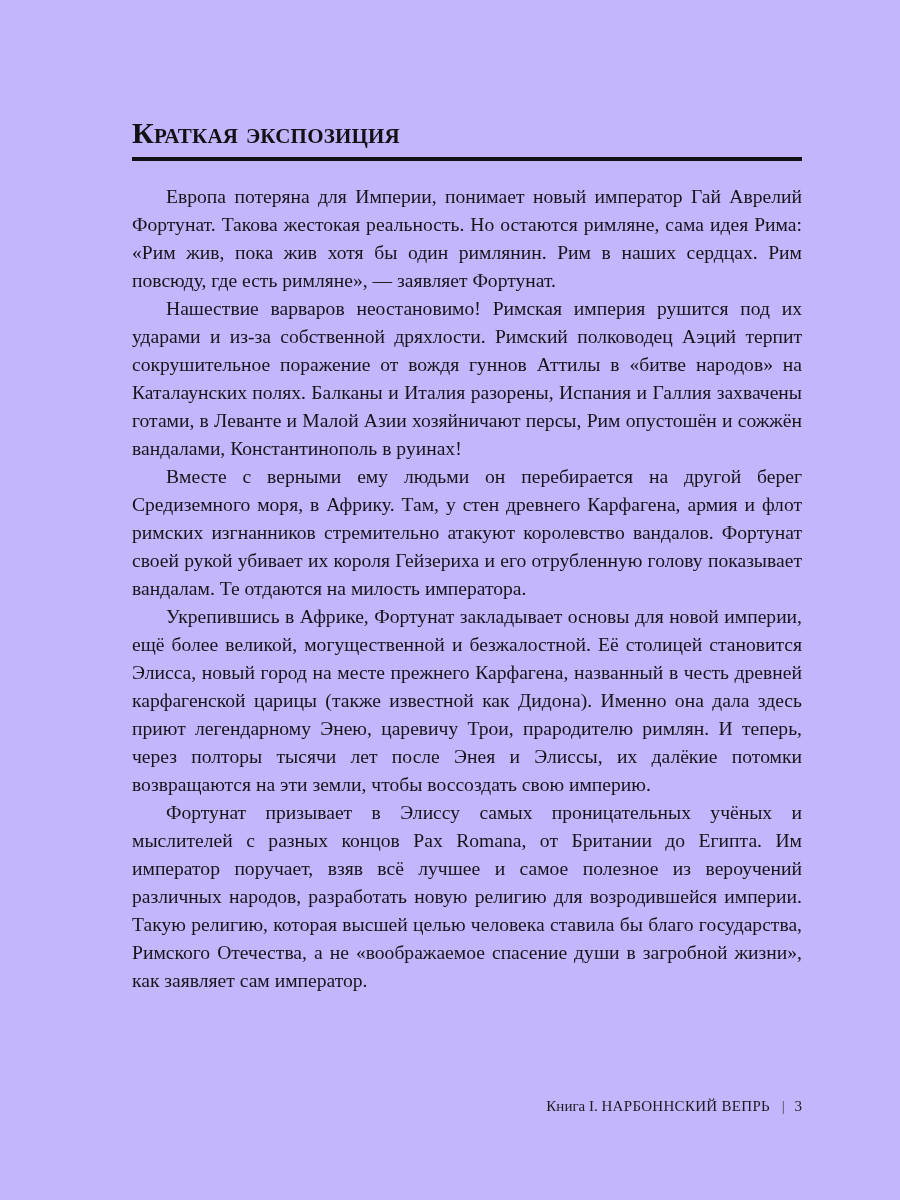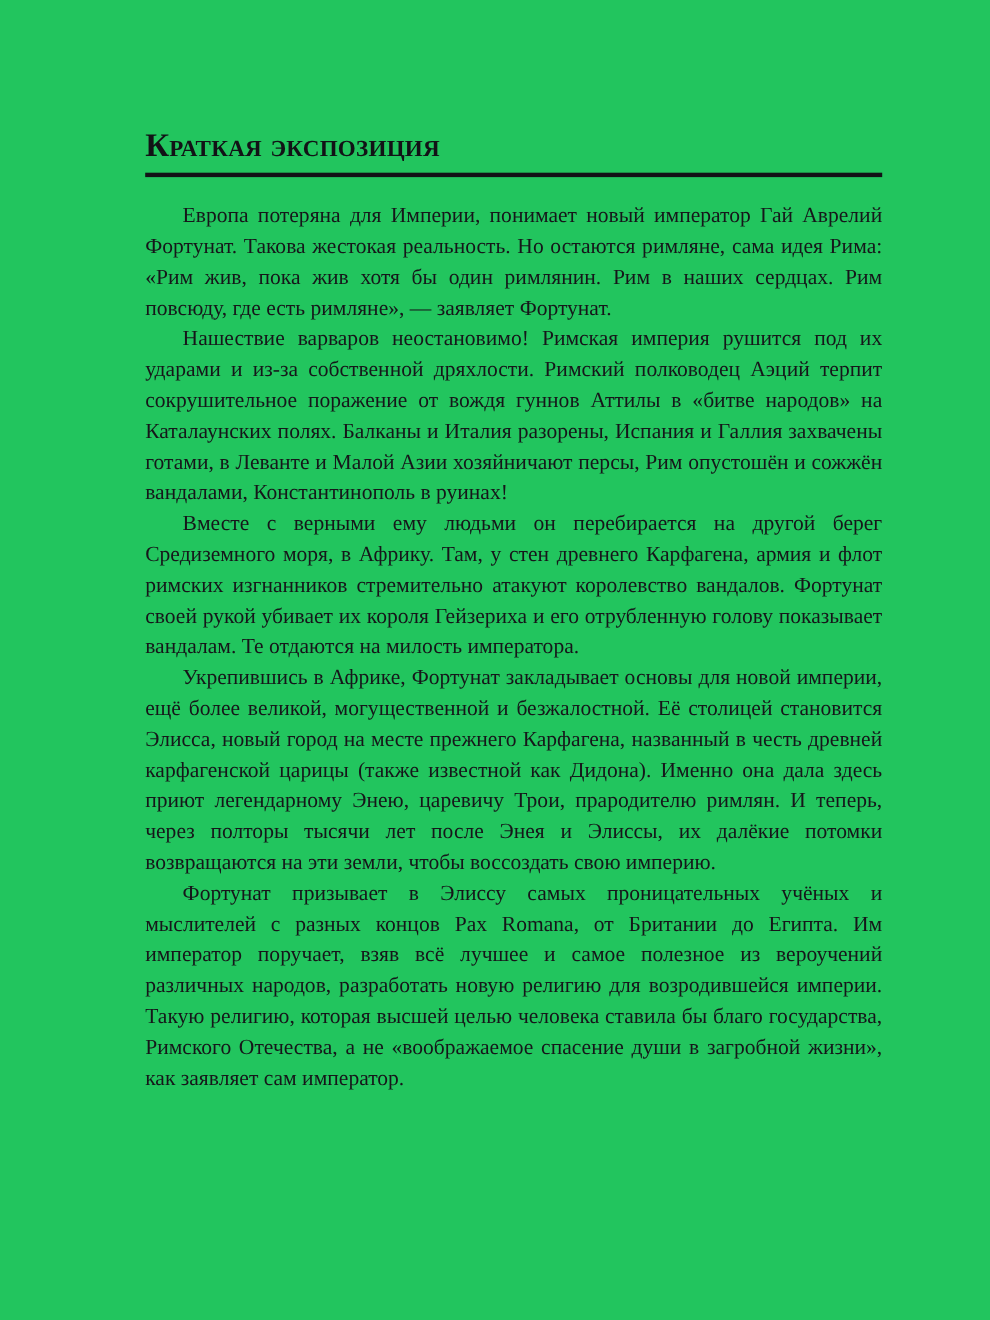--- a/index.html
+++ b/index.html
@@ -6,21 +6,21 @@
   html, body {
     margin: 0;
     padding: 0;
     background: #ffffff;
   }
   .page {
     position: relative;
     width: 900px;
     height: 1200px;
     margin: 0 auto;
-    background: #22c55e;
+    background: #c4b5fd;
     overflow: hidden;
     font-family: "Liberation Serif", "DejaVu Serif", serif;
     color: #16161a;
     box-sizing: border-box;
   }
   .content {
     position: absolute;
     left: 132px;
     top: 118px;
     width: 670px;
@@ -99,14 +99,20 @@
     <div class="body-text">
       <p>Европа потеряна для Империи, понимает новый император Гай Аврелий Фортунат. Такова жестокая реальность. Но остаются римляне, сама идея Рима: «Рим жив, пока жив хотя бы один римлянин. Рим в наших сердцах. Рим повсюду, где есть римляне», — заявляет Фортунат.</p>
       <p>Нашествие варваров неостановимо! Римская империя рушится под их ударами и из-за собственной дряхлости. Римский полководец Аэций терпит сокрушительное поражение от вождя гуннов Аттилы в «битве народов» на Каталаунских полях. Балканы и Италия разорены, Испания и Галлия захвачены готами, в Леванте и Малой Азии хозяйничают персы, Рим опустошён и сожжён вандалами, Константинополь в руинах!</p>
       <p>Вместе с верными ему людьми он перебирается на другой берег Средиземного моря, в Африку. Там, у стен древнего Карфагена, армия и флот римских изгнанников стремительно атакуют королевство вандалов. Фортунат своей рукой убивает их короля Гейзериха и его отрубленную голову показывает вандалам. Те отдаются на милость императора.</p>
       <p>Укрепившись в Африке, Фортунат закладывает основы для новой империи, ещё более великой, могущественной и безжалостной. Её столицей становится Элисса, новый город на месте прежнего Карфагена, названный в честь древней карфагенской царицы (также известной как Дидона). Именно она дала здесь приют легендарному Энею, царевичу Трои, прародителю римлян. И теперь, через полторы тысячи лет после Энея и Элиссы, их далёкие потомки возвращаются на эти земли, чтобы воссоздать свою империю.</p>
       <p>Фортунат призывает в Элиссу самых проницательных учёных и мыслителей с разных концов Pax Romana, от Британии до Египта. Им император поручает, взяв всё лучшее и самое полезное из вероучений различных народов, разработать новую религию для возродившейся империи. Такую религию, которая высшей целью человека ставила бы благо государства, Римского Отечества, а не «воображаемое спасение души в загробной жизни», как заявляет сам император.</p>
     </div>
 
   </div>
 
+  <div class="page-footer">
+    <span class="footer-book">Книга I.</span>
+    <span class="footer-series">НАРБОННСКИЙ ВЕПРЬ</span>
+    <span class="footer-sep">|</span>
+    <span class="footer-page-number">3</span>
+  </div>
 
 </div>
 
 </body></html>

